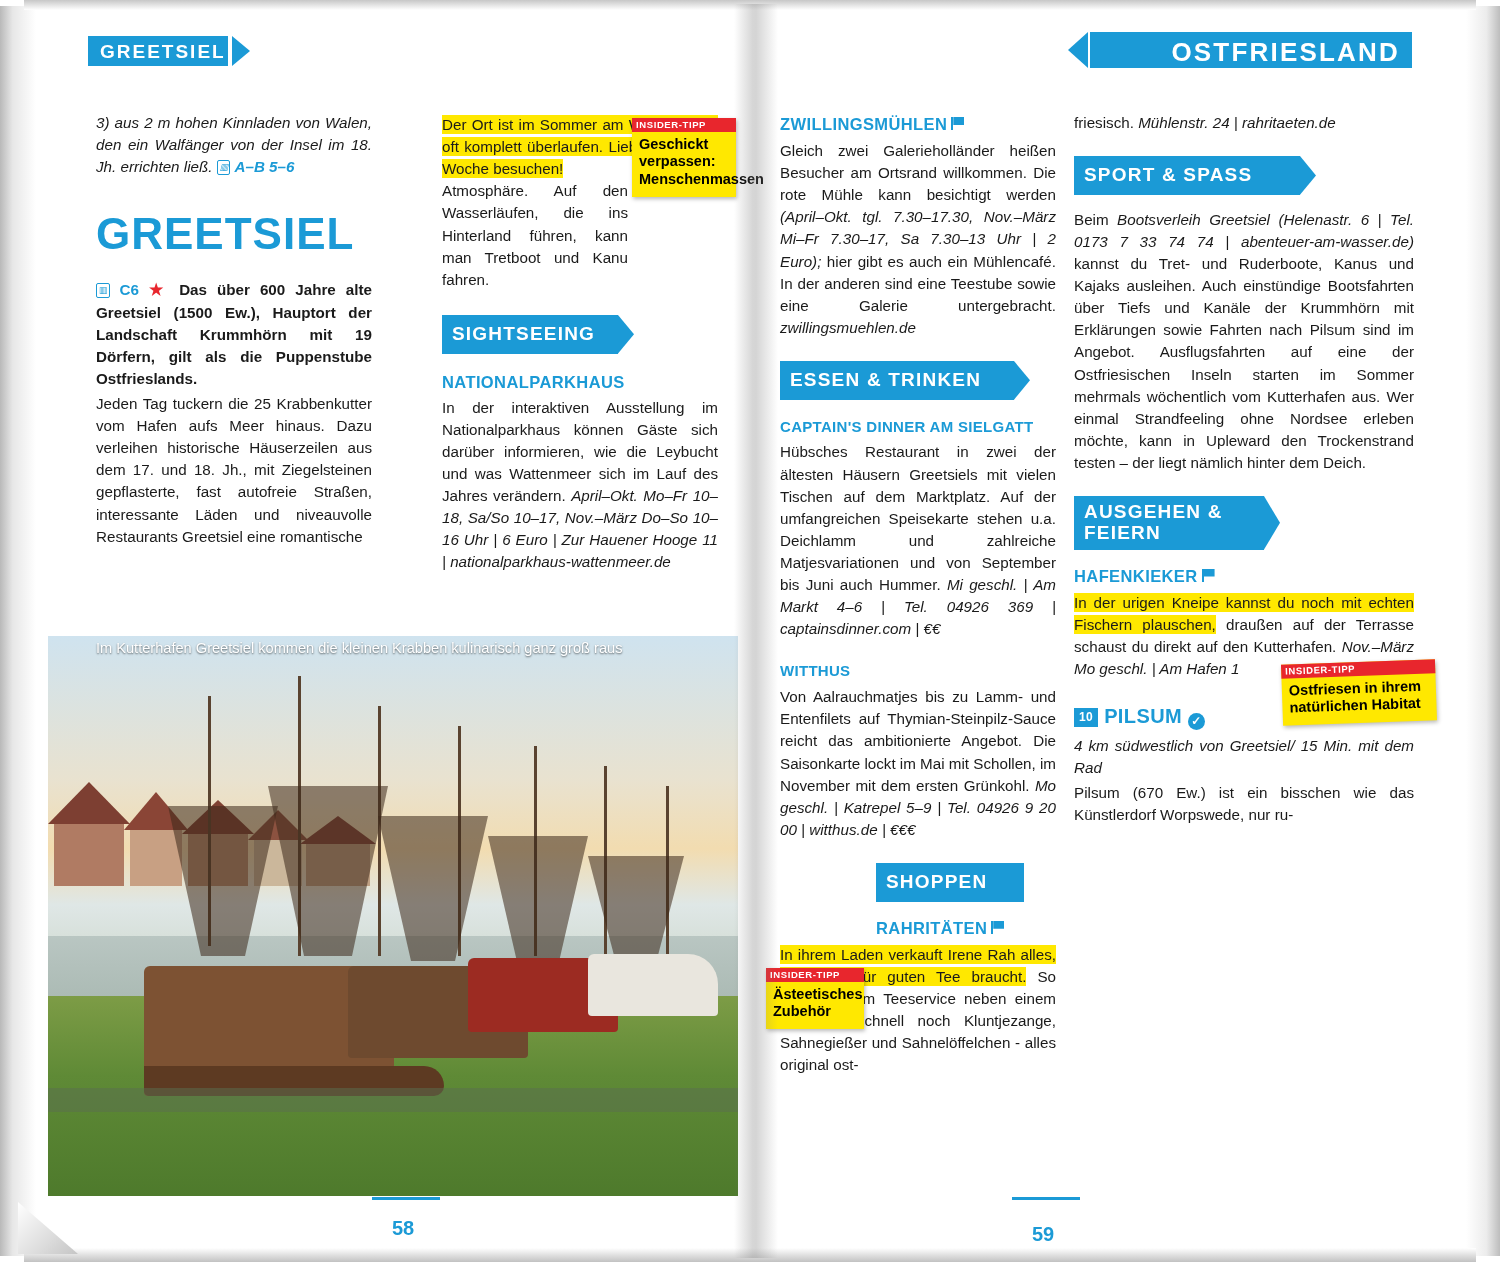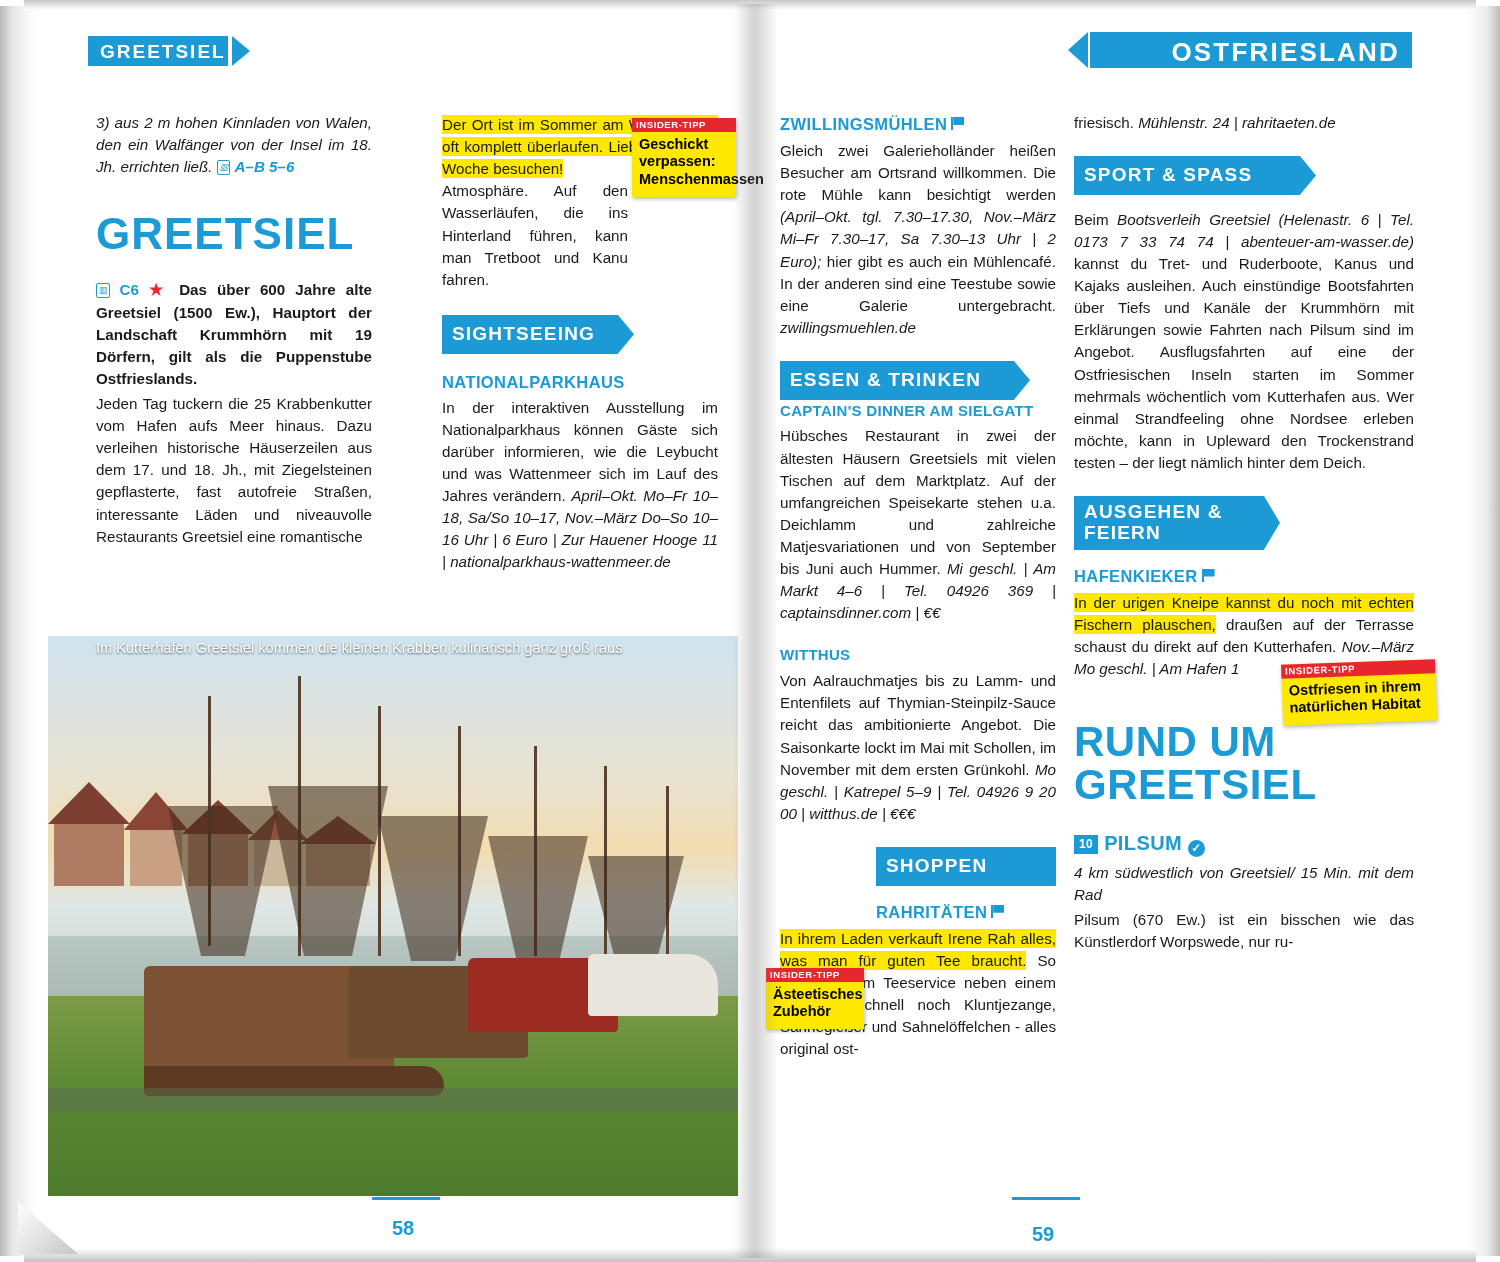--- a/index.html
+++ b/index.html
@@ -175,33 +175,33 @@
       <span class="it">(April–Okt. tgl. 7.30–17.30, Nov.–März Mi–Fr 7.30–17, Sa 7.30–13 Uhr | 2 Euro);</span>
       <span>hier gibt es auch ein Mühlencafé. In der anderen sind eine Teestube sowie eine Galerie untergebracht.</span>
       <span class="it">zwillingsmuehlen.de</span>
     </p>
 
     <div class="banner-wrap" style="margin-top:22px;width:234px;">
       <span class="banner">ESSEN &amp; TRINKEN</span>
       <span class="banner-tab"></span>
     </div>
 
-    <div class="sub-s" style="">CAPTAIN'S DINNER AM SIELGATT</div>
+    <div class="sub-s" style="margin-top:16px;">CAPTAIN'S DINNER AM SIELGATT</div>
     <p style="margin-top:4px;">
       <span>Hübsches Restaurant in zwei der ältesten Häusern Greetsiels mit vielen Tischen auf dem Marktplatz. Auf der umfangreichen Speisekarte stehen u.a. Deichlamm und zahlreiche Matjesvariationen und von September bis Juni auch Hummer.</span>
       <span class="it">Mi geschl. | Am Markt 4–6 | Tel. 04926 369 | captainsdinner.com | €€</span>
     </p>
 
     <div class="sub-s" style="margin-top:20px;">WITTHUS</div>
     <p style="margin-top:4px;">
       <span>Von Aalrauchmatjes bis zu Lamm- und Entenfilets auf Thymian-Steinpilz-Sauce reicht das ambitionierte Angebot. Die Saisonkarte lockt im Mai mit Schollen, im November mit dem ersten Grünkohl.</span>
       <span class="it">Mo geschl. | Katrepel 5–9 | Tel. 04926 9 20 00 | witthus.de | €€€</span>
     </p>
 
-    <div class="banner-wrap" style="margin-top:22px;margin-left:96px;width:180px;border-radius:7px;">
+    <div class="banner-wrap" style="margin-top:22px;margin-left:96px;width:148px;border-radius:7px;">
       <span class="banner">SHOPPEN</span>
     </div>
 
     <div class="sub" style="margin-top:14px;margin-left:96px;">
       <span>RAHRITÄTEN</span><span class="flag"></span>
     </div>
     <p style="margin-top:4px;">
       <span class="mark">In ihrem Laden verkauft Irene Rah alles, was man für guten Tee braucht.</span>
       <span>So wandern zum Teeservice neben einem Stövchen schnell noch Kluntjezange, Sahnegießer und Sahnelöffelchen - alles original ost-</span>
     </p>
@@ -236,21 +236,20 @@
 
     <div class="sub" style="margin-top:14px;">
       <span>HAFENKIEKER</span><span class="flag"></span>
     </div>
     <p style="margin-top:4px;">
       <span class="mark">In der urigen Kneipe kannst du noch mit echten Fischern plauschen,</span>
       <span>draußen auf der Terrasse schaust du direkt auf den Kutterhafen.</span>
       <span class="it">Nov.–März Mo geschl. | Am Hafen 1</span>
     </p>
 
-    <div class="h-big2" style="margin-top:40px;">RUND UM GREETSIEL</div>
 
     <div class="sub" style="margin-top:22px;font-size:20px;">
       <span class="badge-num">10</span>
       <span>PILSUM</span>
       <span class="check">✓</span>
     </div>
     <p class="it" style="margin-top:4px;">4 km südwestlich von Greetsiel/ 15 Min. mit dem Rad</p>
     <p style="margin-top:3px;">Pilsum (670 Ew.) ist ein bisschen wie das Künstlerdorf Worpswede, nur ru-</p>
   </div>
 

